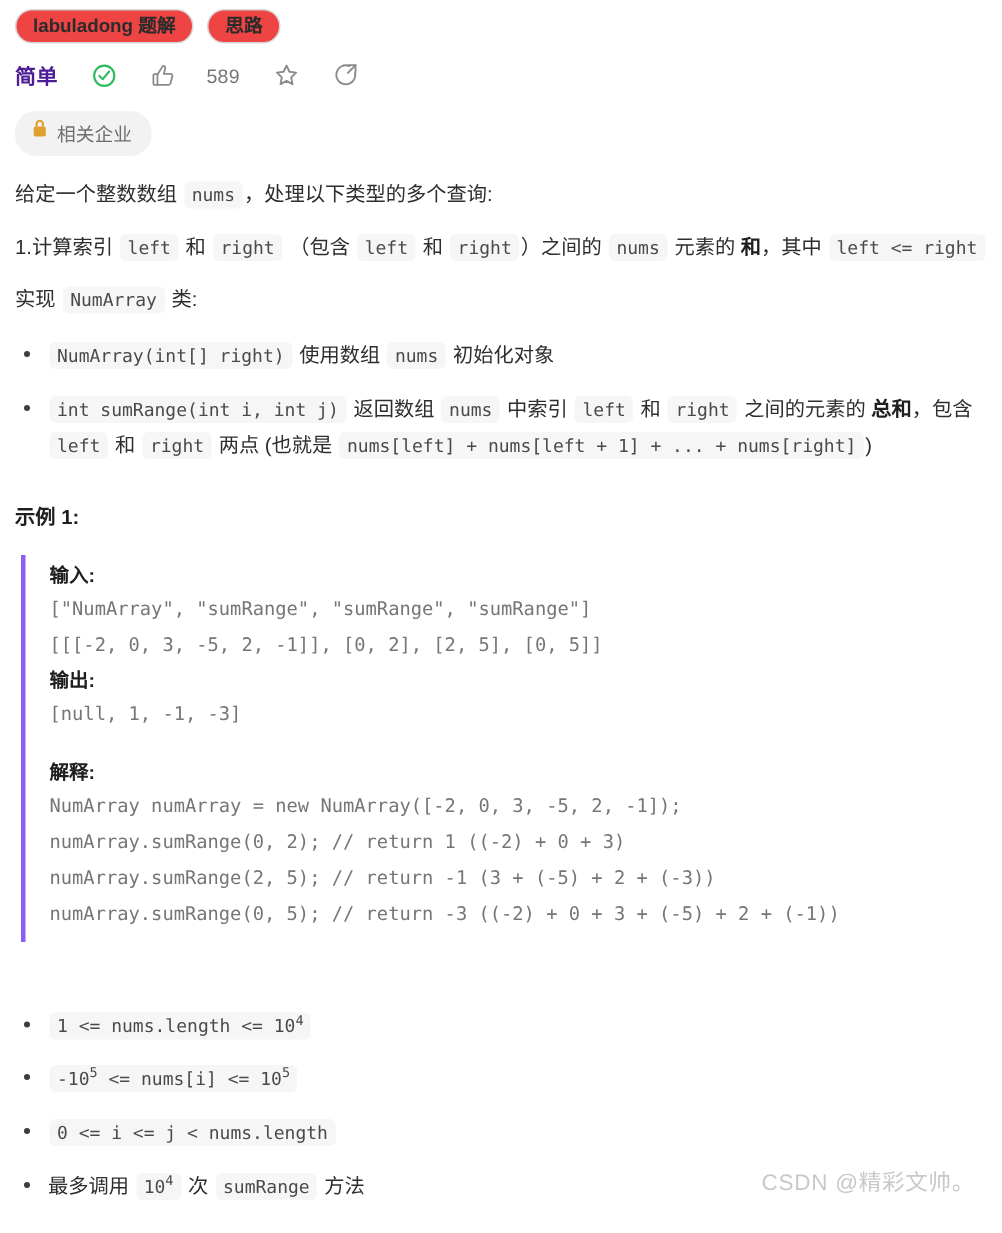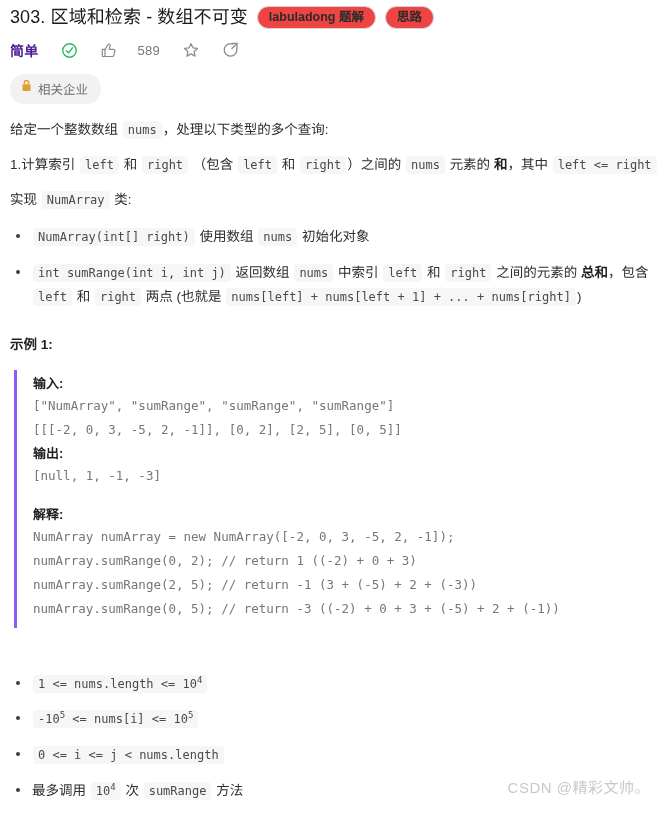--- a/index.html
+++ b/index.html
@@ -182,21 +182,20 @@
     letter-spacing: 0.5px;
     white-space: nowrap;
   }
 </style>
 </head>
 <body>
 
 <div class="page">
 
   <div class="title-row">
-    <div class="problem-title">303. 区域和检索 - 数组不可变</div>
     <span class="pill">labuladong 题解</span>
     <span class="pill">思路</span>
   </div>
 
   <div class="meta-row">
     <span class="difficulty">简单</span>
 
     <span class="icon-btn">
       <span>
         <svg width="17" height="17" viewBox="0 0 24 24" fill="none" stroke="#2cbb5d" stroke-width="2" stroke-linecap="round" stroke-linejoin="round">

